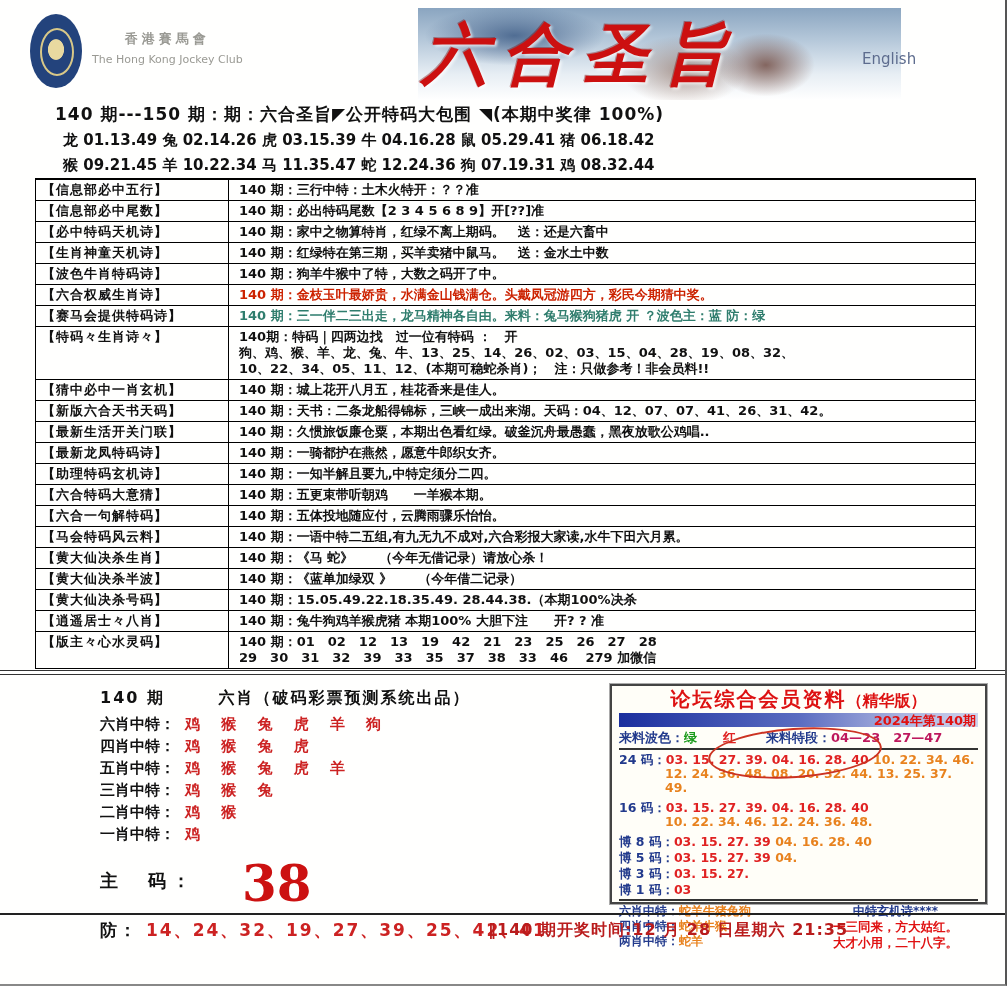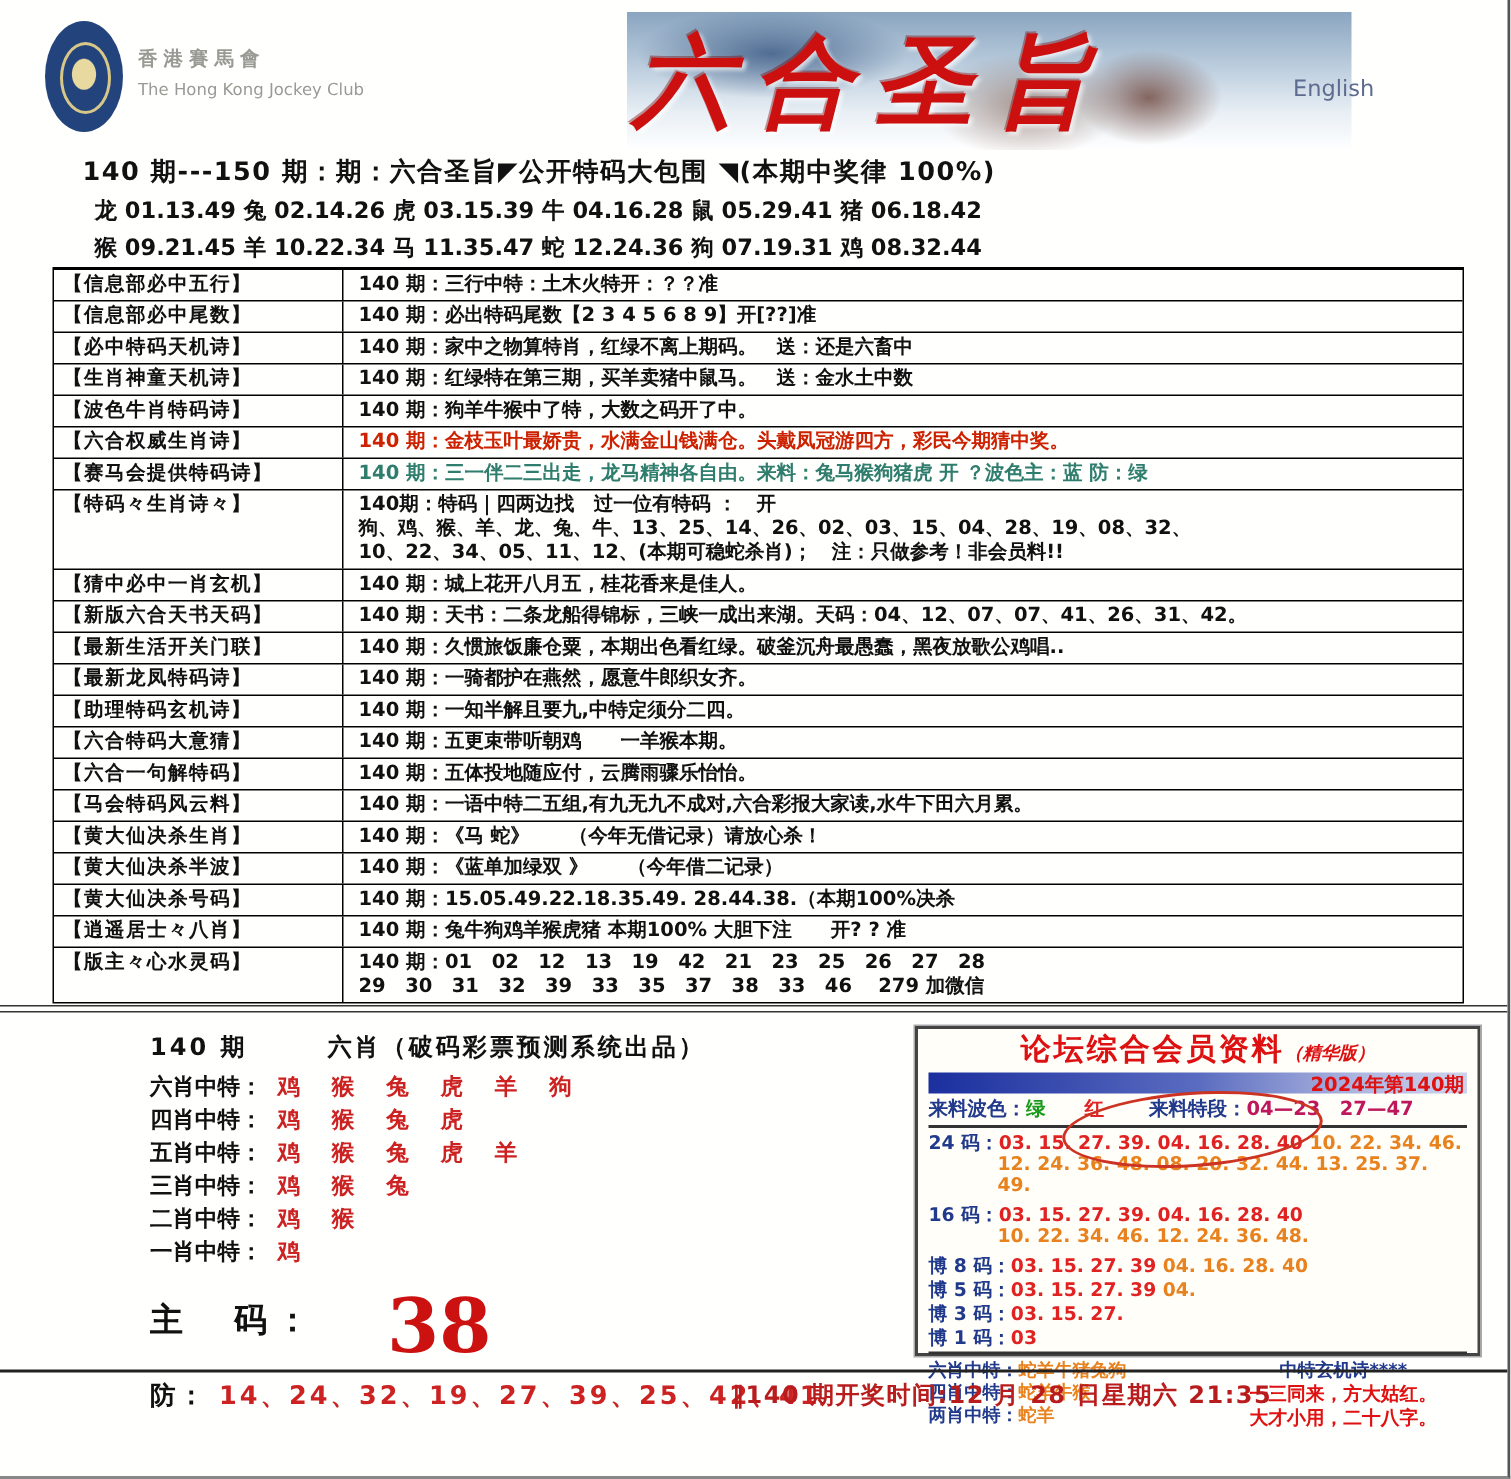--- a/index.html
+++ b/index.html
@@ -10,21 +10,21 @@
     border-right:2px solid #555; border-bottom:2px solid #888;
   }
   
   .hkjc-logo { position:absolute; left:30px; top:14px; width:52px; height:74px;
     border-radius:50%;
     background: radial-gradient(ellipse 14px 18px at 50% 48%, #e8d9a0 55%, #23437c 60%),
                 radial-gradient(ellipse at center, #27508f 60%, #1a3a6e 100%);
   }
   .hkjc-logo::after { content:""; position:absolute; left:10px; top:14px; width:30px; height:44px;
     border:2px solid #d8c888; border-radius:50%; }
-  .logo-text { position:absolute; left:92px; top:30px; color:#9a9a94; }
+  .logo-text { position:absolute; left:92px; top:30px; color:#9a9a94;text-align:center; }
   .logo-cn { font-size:13px; letter-spacing:4px; font-weight:bold; }
   .logo-en { font-size:11px; margin-top:5px; }
   .banner { position:absolute; left:418px; top:8px; width:483px; height:92px;
     background:
       radial-gradient(ellipse 70px 45px at 72% 62%, rgba(110,70,60,.8) 0%, rgba(110,70,60,0) 70%),
       radial-gradient(ellipse 90px 50px at 55% 68%, rgba(130,95,80,.6) 0%, rgba(130,95,80,0) 70%),
       radial-gradient(ellipse 120px 40px at 20% 30%, rgba(70,100,140,.9) 0%, rgba(70,100,140,0) 75%),
       linear-gradient(180deg,#8aa5c0 0%, #b9cbdc 38%, #e7eef4 72%, #ffffff 100%);
   }
   .banner-title { position:absolute; left:4px; top:2px; width:100%;
@@ -49,30 +49,30 @@
   .mid-rule { position:absolute; left:0; right:0; top:670px; height:3px;
     border-top:1px solid #333; border-bottom:1px solid #333; }
   
   .bottom { position:absolute; left:35px; top:678px; right:18px; display:flex; }
   .sixxiao { width:555px; flex:none; font-weight:bold; }
   .sx-header { font-size:16px; margin:10px 0 6px 65px; letter-spacing:2px; }
   .sx-header .sx-t { margin-left:46px; }
   .sx-row { font-size:15px; margin:3px 0 0 65px; }
   .sx-row .sx-val { color:#cc2222; letter-spacing:8px; margin-left:10px; }
   .sx-main { margin:10px 0 0 65px; }
-  .sx-main .sx-main-label { font-size:22px; letter-spacing:6px; vertical-align:14px;text-align:right; }
+  .sx-main .sx-main-label { font-size:18px; letter-spacing:6px; vertical-align:14px;text-align:right; }
   .sx-main .sx-main-val { font-size:50px; color:#cc1111; margin-left:46px; font-family:"DejaVu Serif",serif; }
   .sx-fang { margin:6px 0 0 65px; font-size:17px; color:#cc2222; letter-spacing:2px; }
   .sx-fang .sx-fang-label { color:#111; margin-right:8px; }
   
   .memberbox { width:377px; flex:none; margin-left:20px; margin-top:6px; height:220px;
     border:2px solid #444; outline:1px solid #aaa; background:#fffef8;
     position:relative; padding:2px 7px; box-sizing:border-box; font-weight:bold; }
   .mb-title { text-align:center; color:#dd1111; font-size:20px; letter-spacing:2px; line-height:23px;}
-  .mb-title .mb-suffix { font-size:12px; letter-spacing:0;font-style:italic; }
+  .mb-title .mb-suffix { font-size:16px; letter-spacing:0; }
   .mb-bar { height:14px; margin:1px 0 2px 0; position:relative;
     background:linear-gradient(90deg,#1b2f9e 0%,#5a6cc0 50%,#aeb6e0 80%,#cdd2ec 100%); }
   .mb-issue { position:absolute; right:2px; top:-1px; color:#e01111; font-size:13px; }
   .mb-bose { font-size:13px; color:#223a8c; line-height:17px; }
   .mb-bose .v-green { color:#1a9a1a; }
   .mb-bose .v-red { color:#e02222; margin-left:26px; }
   .mb-bose .mb-teduan-label { margin-left:30px; }
   .mb-bose .v-orange { color:#be185d; }
   .mb-rule { border-top:2px solid #333; margin:2px 0 3px 0; }
   .mb-code { font-size:12.5px; line-height:14px; margin-bottom:2px; }

